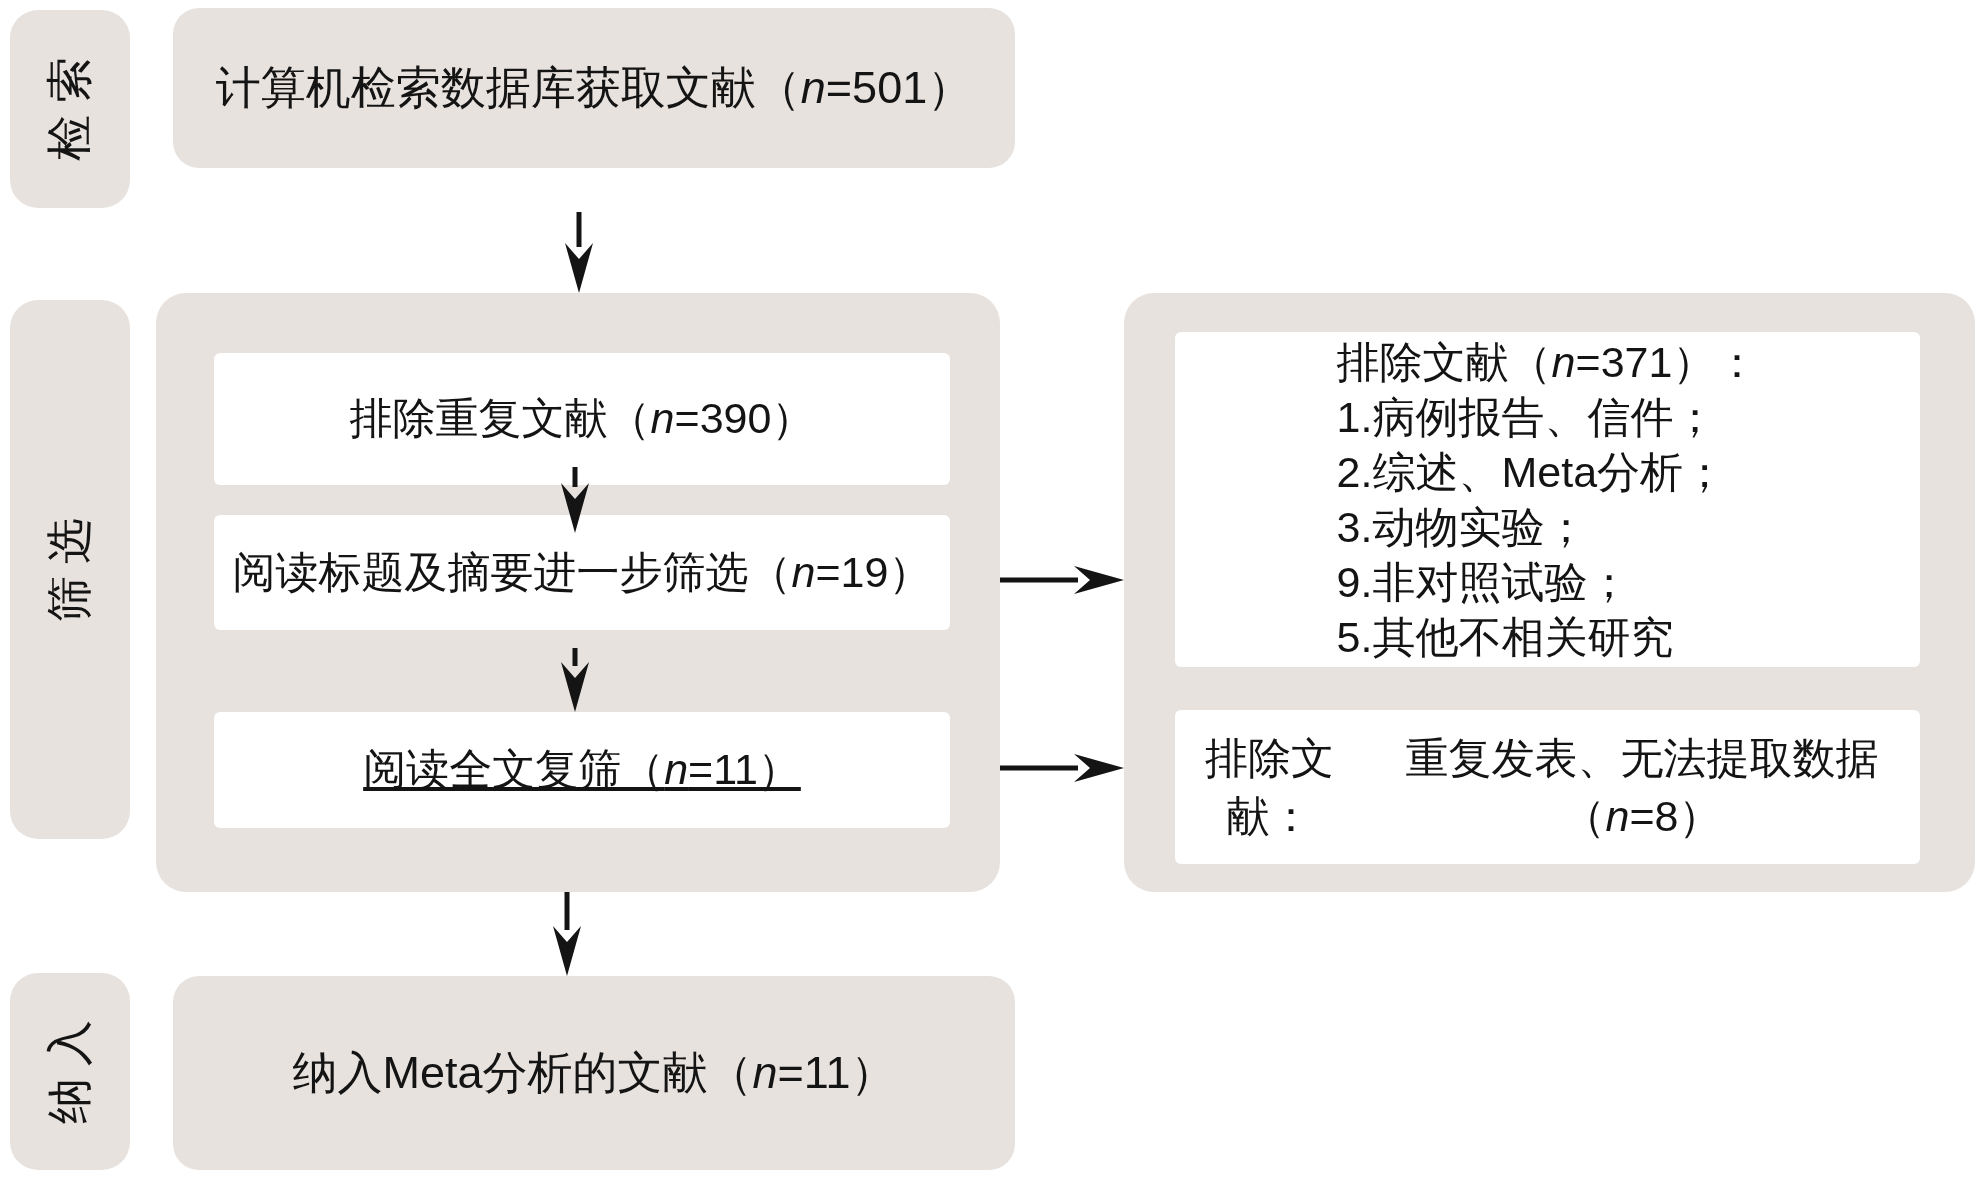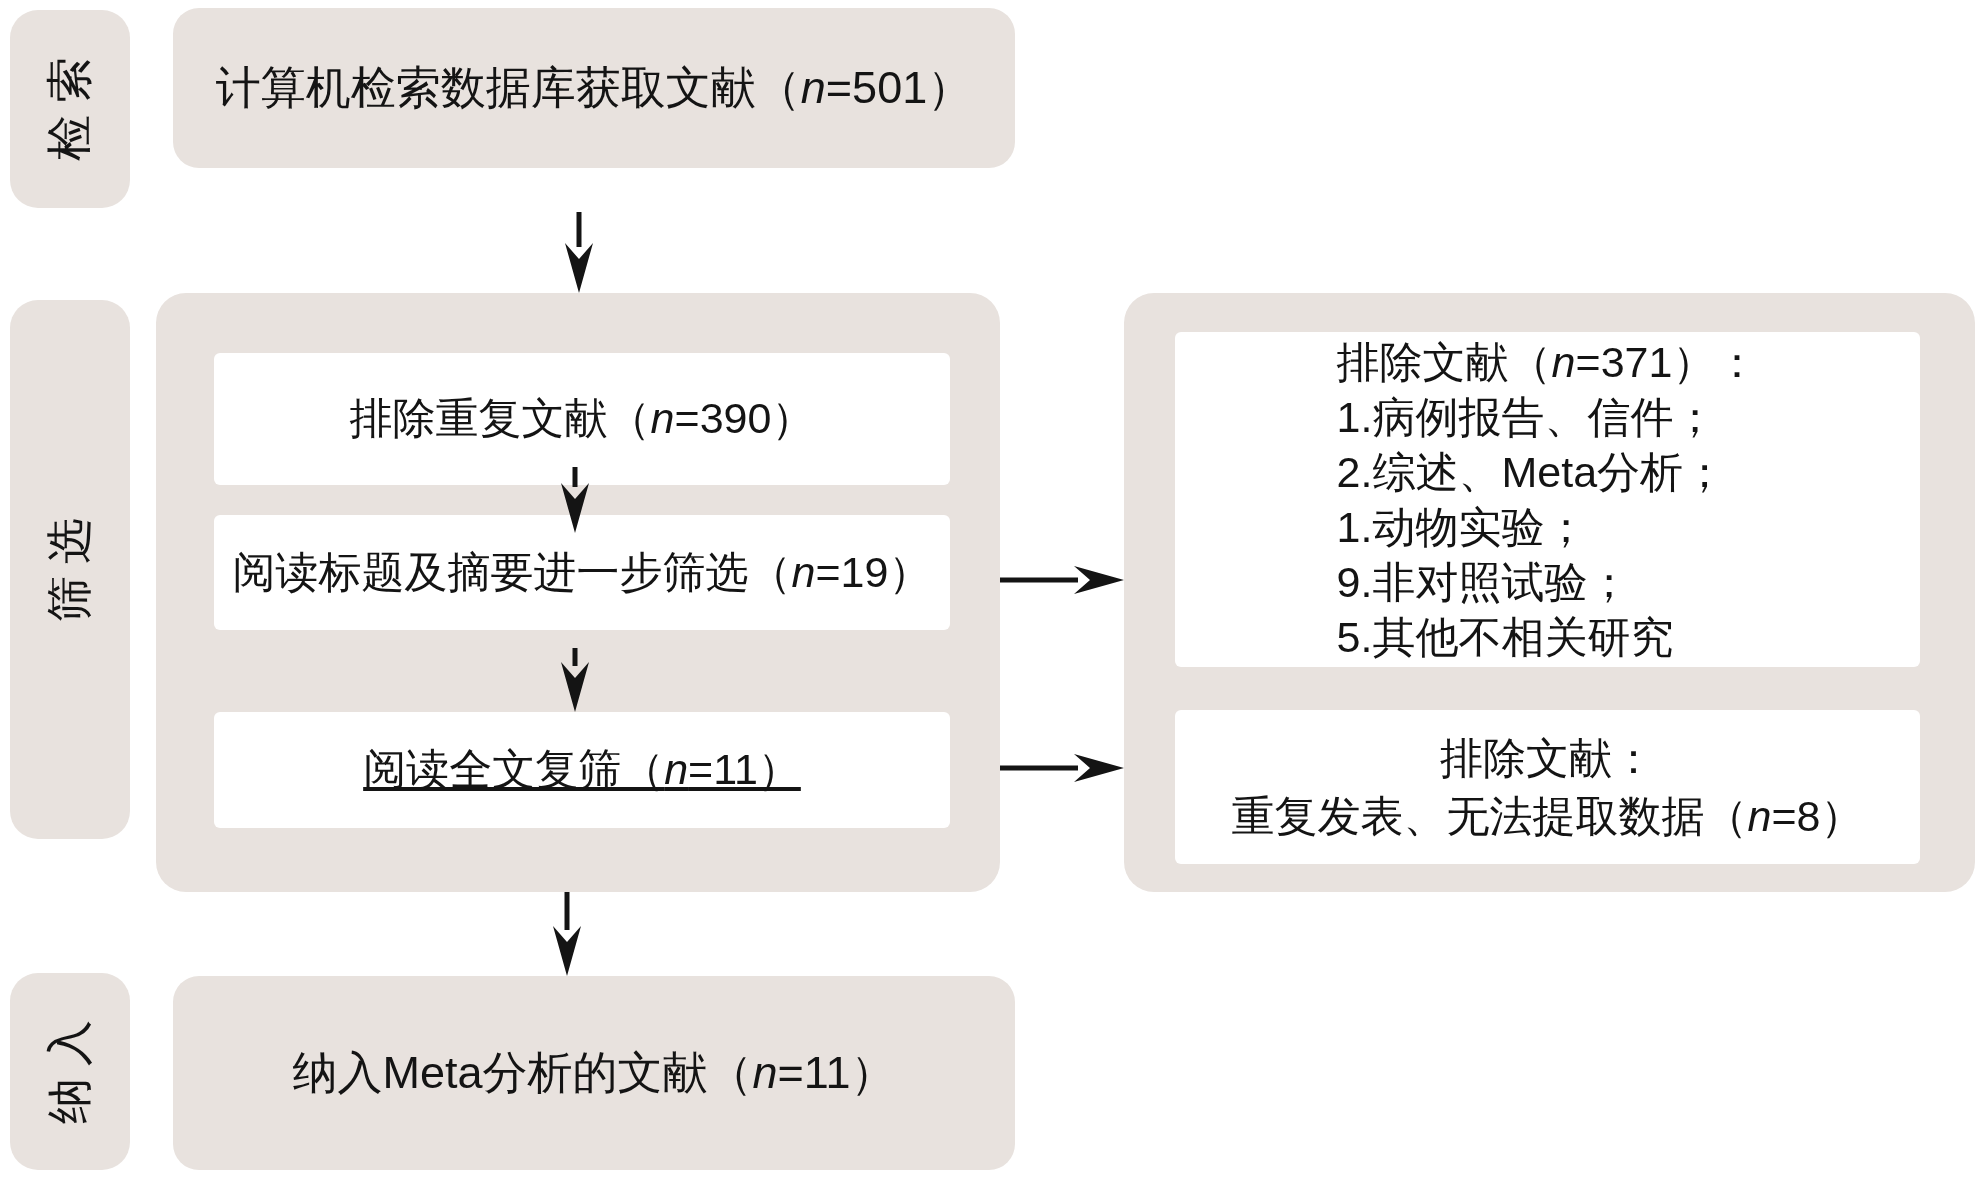--- a/index.html
+++ b/index.html
@@ -51,21 +51,21 @@
     display:flex;align-items:center;justify-content:center;
     text-align:center;
     font-size:43px;
   }
   .white-node.list-box .list-block{
     text-align:left;
     font-size:43px;
     line-height:55px;
   }
   .white-node.two-line{
-    flex-direction:column;
+    flex-direction:row;
     font-size:43px;
     line-height:58px;
   }
   .arrow{
     position:absolute;
     color:var(--arrow);
     display:block;
   }
   i{font-style:italic;}
 </style>
@@ -104,21 +104,21 @@
     <span>阅读全文复筛（<i>n</i>=11）</span>
   </div>
 
   <div class="panel" style="left:1124px;top:293px;width:851px;height:599px;"></div>
 
   <div class="white-node list-box" style="left:1175px;top:332px;width:745px;height:335px;">
     <div class="list-block">
       <div>排除文献（<i>n</i>=371）：</div>
       <div>1.病例报告、信件；</div>
       <div>2.综述、Meta分析；</div>
-      <div>1.动物实验；</div>
+      <div>3.动物实验；</div>
       <div>9.非对照试验；</div>
       <div>5.其他不相关研究</div>
     </div>
   </div>
 
   <div class="white-node two-line" style="left:1175px;top:710px;width:745px;height:154px;">
     <div>排除文献：</div>
     <div>重复发表、无法提取数据（<i>n</i>=8）</div>
   </div>
 

